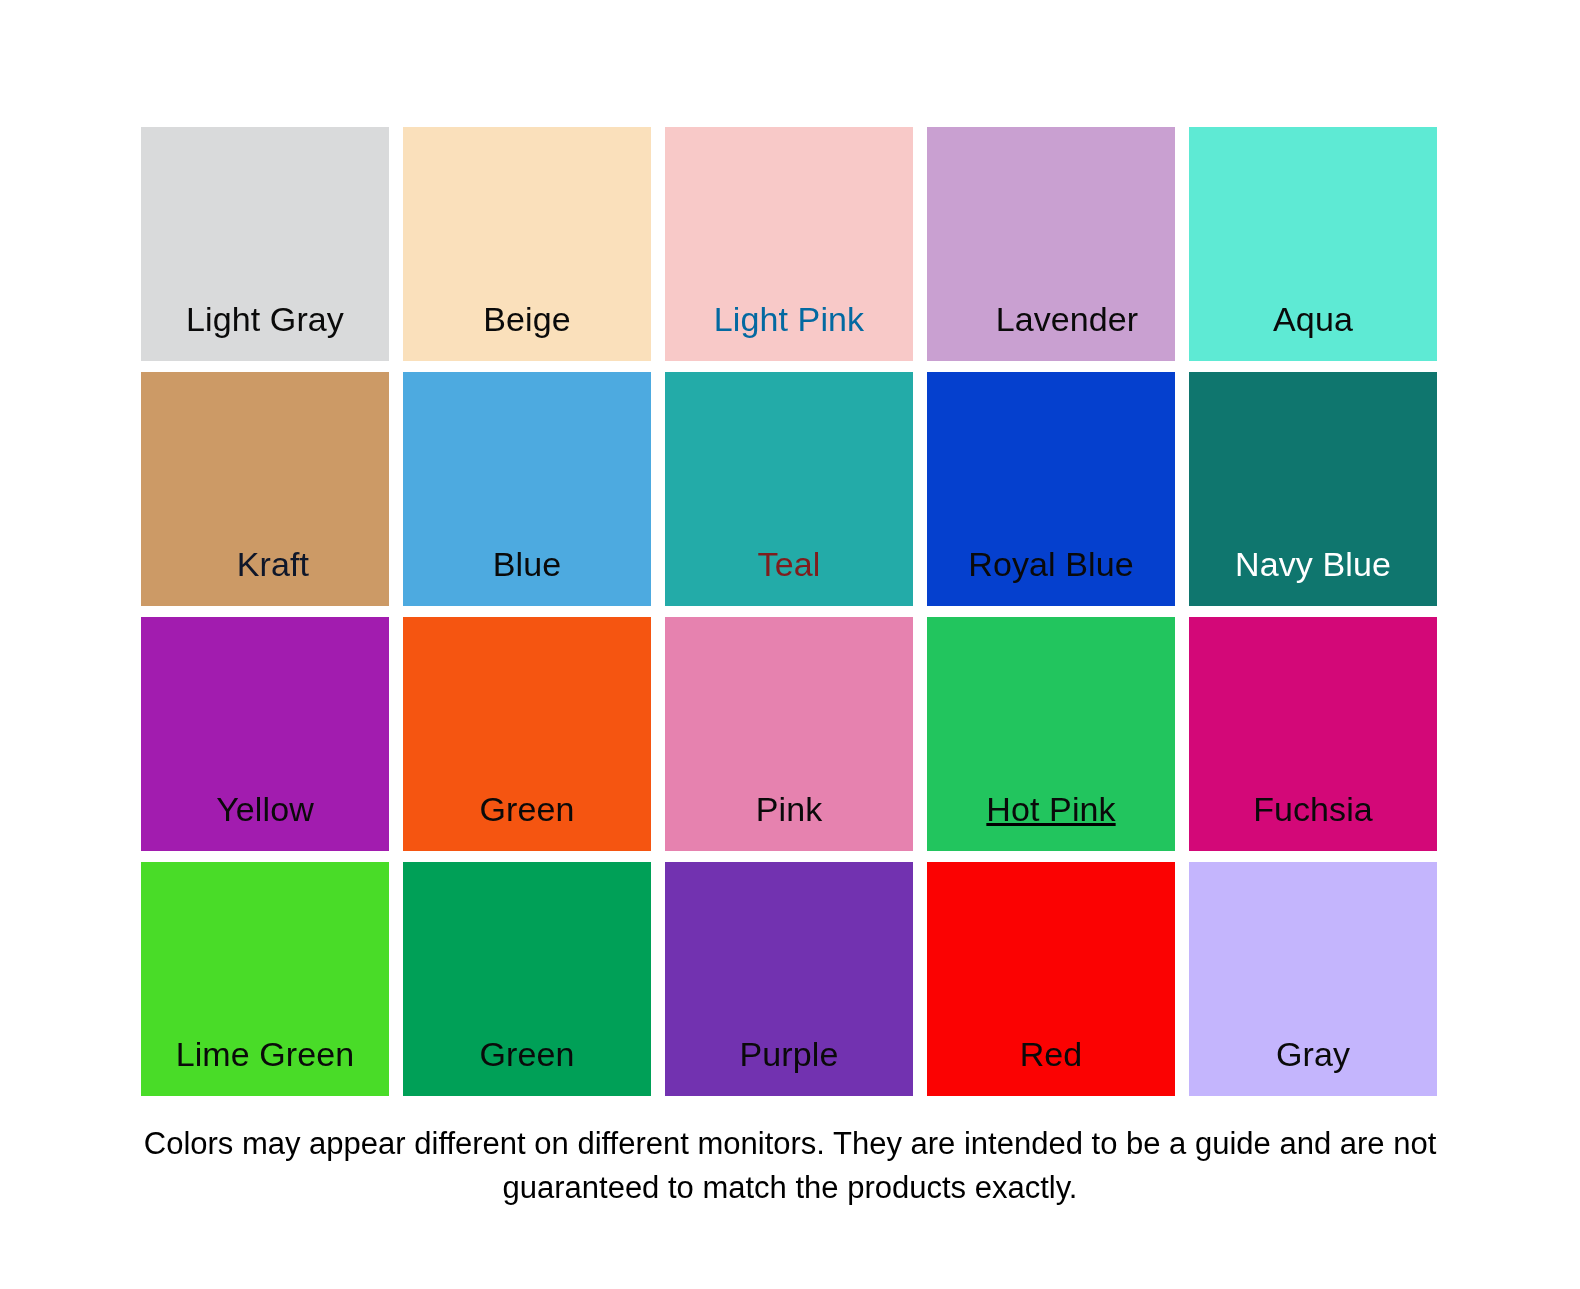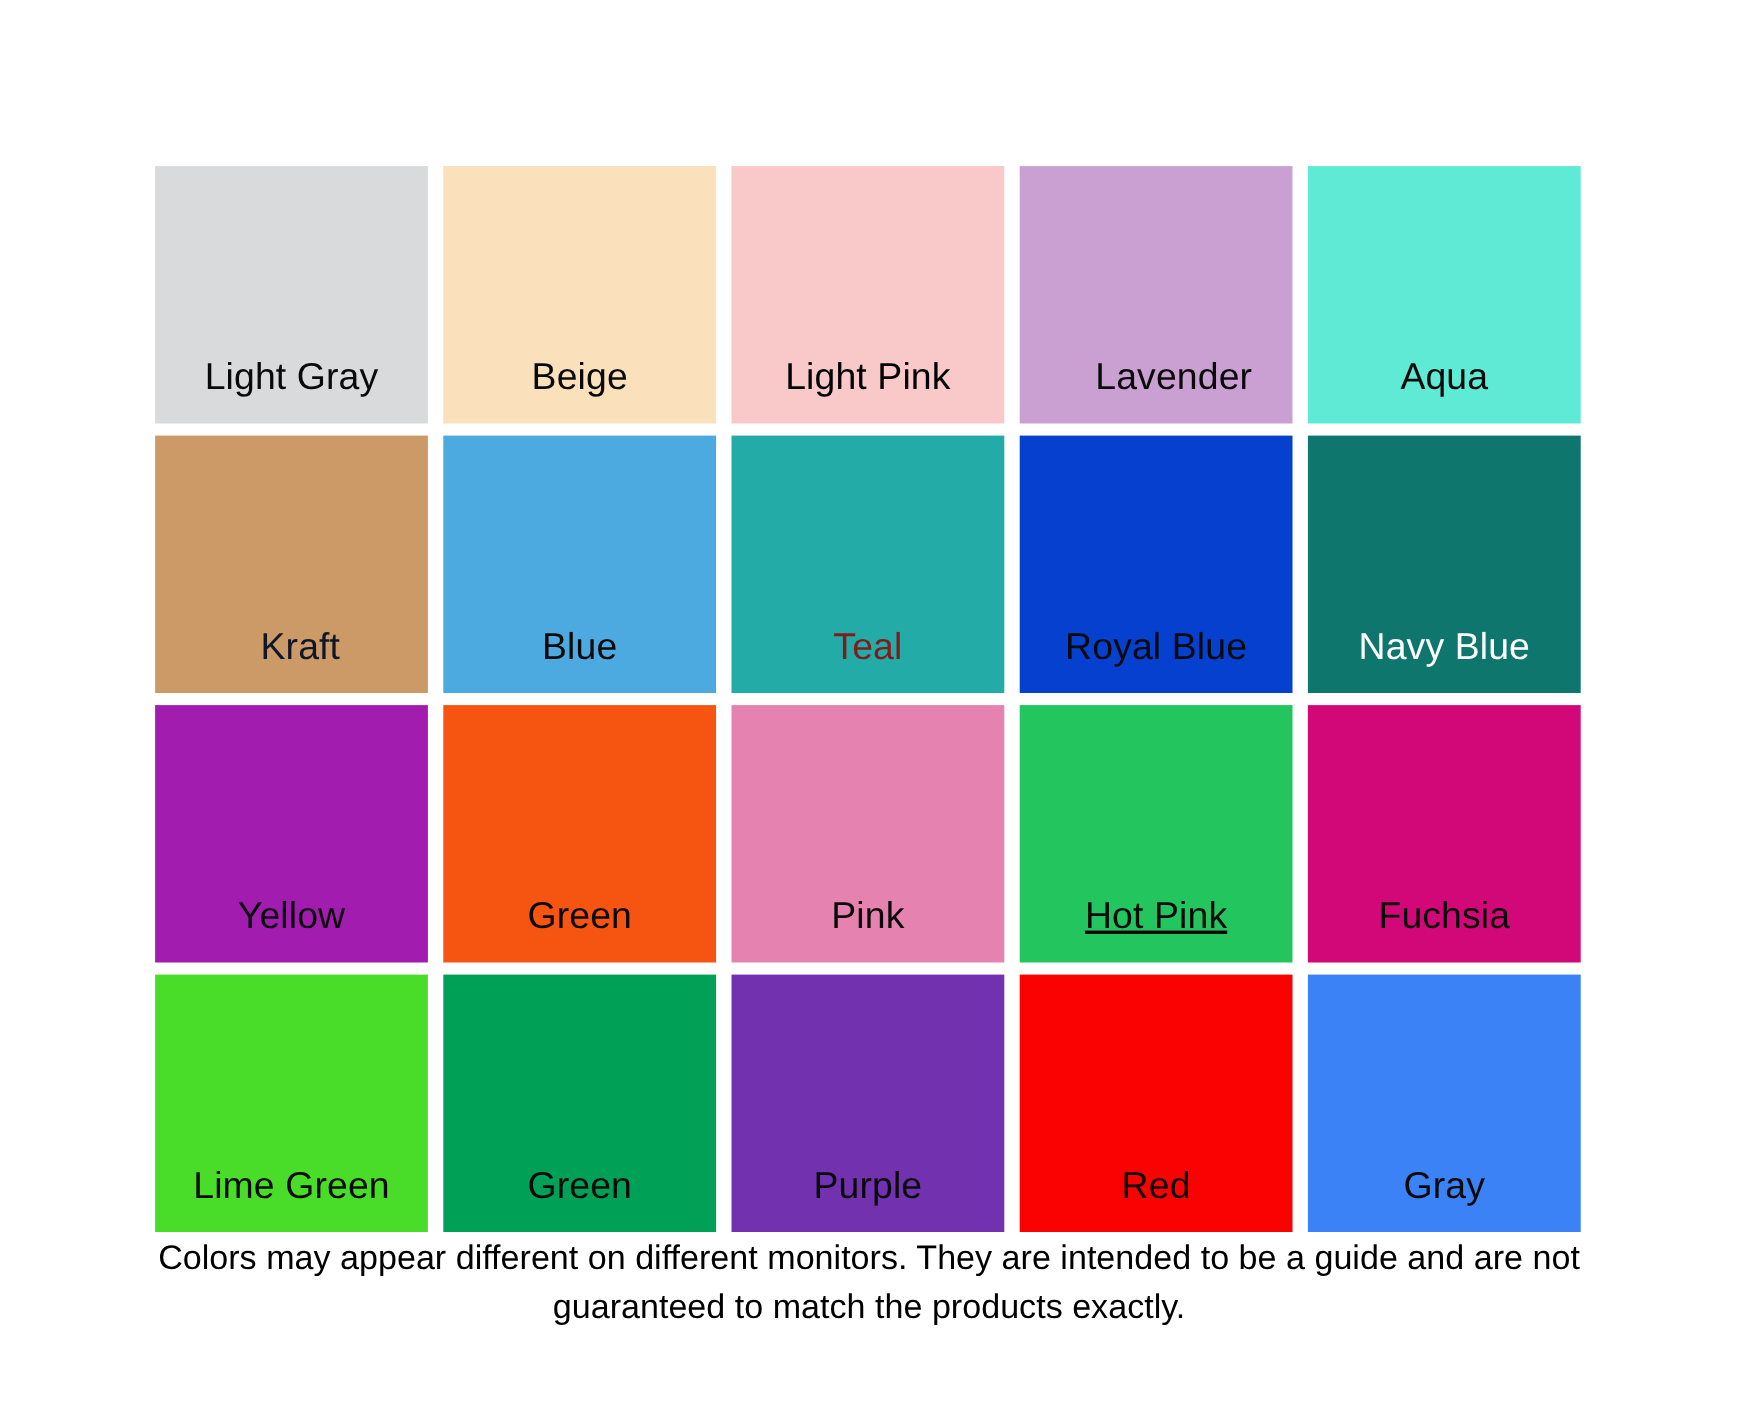--- a/index.html
+++ b/index.html
@@ -19,21 +19,21 @@
     position: relative;
     width: 1580px;
     height: 1289px;
     background: #ffffff;
   }
 
   
   #swatch-grid {
     position: absolute;
     left: 141px;
-    top: 151px;
+    top: 127px;
     width: 1348px;
     height: 970px;
     display: grid;
     grid-template-columns: repeat(5, 248px);
     grid-template-rows: repeat(4, 234px);
     column-gap: 14px;
     row-gap: 11px;
   }
 
   .swatch {
@@ -85,21 +85,21 @@
 <div id="page">
 
   <div id="swatch-grid">
       <div class="swatch" style="background-color: rgb(217, 218, 219);">
         <span class="swatch-label" style="color: rgb(10, 10, 10);">Light Gray</span>
       </div>
       <div class="swatch" style="background-color: rgb(250, 224, 187);">
         <span class="swatch-label" style="color: rgb(10, 10, 10);">Beige</span>
       </div>
       <div class="swatch" style="background-color: rgb(248, 201, 200);">
-        <span class="swatch-label" style="color: #000000;">Light Pink</span>
+        <span class="swatch-label" style="color: #0369a1;">Light Pink</span>
       </div>
       <div class="swatch" style="background-color: rgb(201, 160, 209); padding-left: 32px;">
         <span class="swatch-label" style="color: rgb(10, 10, 10);">Lavender</span>
       </div>
       <div class="swatch" style="background-color: #5eead4;">
         <span class="swatch-label" style="color: rgb(10, 10, 10);">Aqua</span>
       </div>
       <div class="swatch" style="background-color: rgb(204, 154, 102);">
         <span class="swatch-label" style="color: #0f172a; padding-left: 16px;">Kraft</span>
       </div>
@@ -135,20 +135,20 @@
       </div>
       <div class="swatch" style="background-color: rgb(0, 160, 87);">
         <span class="swatch-label" style="color: rgb(10, 10, 10);">Green</span>
       </div>
       <div class="swatch" style="background-color: rgb(114, 50, 176);">
         <span class="swatch-label" style="color: rgb(10, 10, 10);">Purple</span>
       </div>
       <div class="swatch" style="background-color: rgb(251, 2, 2);">
         <span class="swatch-label" style="color: rgb(10, 10, 10);">Red</span>
       </div>
-      <div class="swatch" style="background-color: #3b82f6;">
+      <div class="swatch" style="background-color: #c4b5fd;">
         <span class="swatch-label" style="color: rgb(10, 10, 10);">Gray</span>
       </div>
     </div>
 
   <div id="footer-note">Colors may appear different on different monitors.  They are intended to be a guide and are not guaranteed to match the products exactly.</div>
 
 </div>
 
 </body></html>

